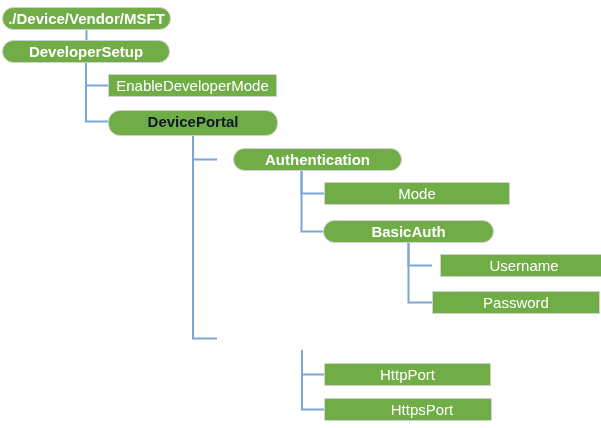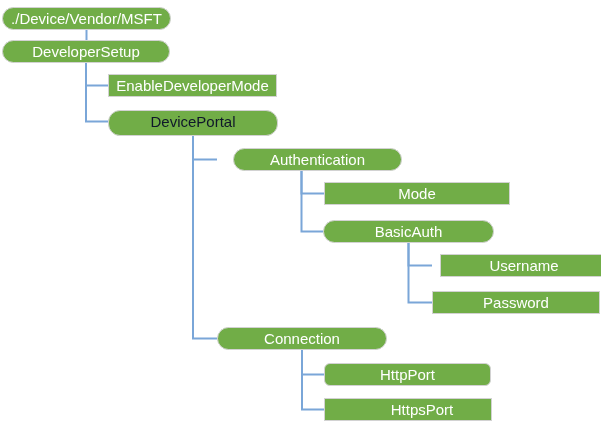--- a/index.html
+++ b/index.html
@@ -25,21 +25,21 @@
   .node {
     position: absolute;
     box-sizing: border-box;
     border: 1px solid #d2d2d2;
     color: #ffffff;
     font-size: 15px;
     text-align: center;
     white-space: nowrap;
     overflow: hidden;
   }
-  .node.rounded { border-radius: 12px; }
+  .node.rounded { border-radius: 12px; font-weight: bold; }
   .node.rect    { border-radius: 0; }
 </style>
 </head>
 <body>
 
 <div id="canvas">
   <svg id="edges" width="601" height="428" viewBox="0 0 601 428" xmlns="http://www.w3.org/2000/svg">
       <polyline points="86.5,30 86.5,40" fill="none" stroke="#7aa6d8" stroke-width="2"></polyline>
       <polyline points="86,63 86,85.5 108,85.5" fill="none" stroke="#7aa6d8" stroke-width="2"></polyline>
       <polyline points="86,63 86,121.5 108,121.5" fill="none" stroke="#7aa6d8" stroke-width="2"></polyline>
@@ -55,16 +55,15 @@
 
 <div class="node rounded" style="left: 2px; top: 7px; width: 169px; height: 23px; line-height: 21px; background: rgb(113, 173, 71); border-color: rgb(210, 210, 210); color: rgb(255, 255, 255);">./Device/Vendor/MSFT</div>
     <div class="node rect" style="left: 108px; top: 74px; width: 169px; height: 23px; line-height: 21px; background: rgb(113, 173, 71); border-color: rgb(210, 210, 210); color: rgb(255, 255, 255);">EnableDeveloperMode</div>
     <div class="node rounded" style="left: 2px; top: 40px; width: 168px; height: 23px; line-height: 21px; background: rgb(113, 173, 71); border-color: rgb(210, 210, 210); color: rgb(255, 255, 255);">DeveloperSetup</div>
     <div class="node rounded" style="left: 108px; top: 110px; width: 170px; height: 26px; line-height: 21px; background: rgb(113, 173, 71); border-color: rgb(210, 210, 210); color: #0f172a;">DevicePortal</div>
     <div class="node rounded" style="left: 233px; top: 148px; width: 169px; height: 23px; line-height: 21px; background: rgb(113, 173, 71); border-color: rgb(210, 210, 210); color: rgb(255, 255, 255);">Authentication</div>
     <div class="node rect" style="left: 324px; top: 182px; width: 186px; height: 23px; line-height: 21px; background: rgb(113, 173, 71); border-color: rgb(210, 210, 210); color: rgb(255, 255, 255);">Mode</div>
     <div class="node rounded" style="left: 323px; top: 220px; width: 171px; height: 23px; line-height: 21px; background: rgb(113, 173, 71); border-color: rgb(210, 210, 210); color: rgb(255, 255, 255);">BasicAuth</div>
     <div class="node rect" style="left: 432px; top: 254px; width: 168px; height: 23px; line-height: 21px; background: rgb(113, 173, 71); border-color: rgb(210, 210, 210); color: rgb(255, 255, 255); margin-left: 8px;">Username</div>
     <div class="node rect" style="left: 432px; top: 291px; width: 168px; height: 23px; line-height: 21px; background: rgb(113, 173, 71); border-color: rgb(210, 210, 210); color: rgb(255, 255, 255);">Password</div>
-    <div class="node rounded" style="left: 217px; top: 327px; width: 170px; height: 23px; line-height: 21px; background: rgb(113, 173, 71); border-color: rgb(210, 210, 210); color: rgb(255, 255, 255);">Connection</div>
-    <div class="node rect" style="left: 324px; top: 363px; width: 167px; height: 23px; line-height: 21px; background: rgb(113, 173, 71); border-color: rgb(210, 210, 210); color: rgb(255, 255, 255); border-radius: 6px;">HttpPort</div>
+    <div class="node rect" style="left: 324px; top: 363px; width: 167px; height: 23px; line-height: 21px; background: rgb(113, 173, 71); border-color: rgb(210, 210, 210); color: rgb(255, 255, 255);">HttpPort</div>
     <div class="node rect" style="left: 324px; top: 398px; width: 168px; height: 23px; line-height: 21px; background: rgb(113, 173, 71); border-color: rgb(210, 210, 210); color: rgb(255, 255, 255); padding-left: 28px;">HttpsPort</div>
   </div>
 
 </body></html>

